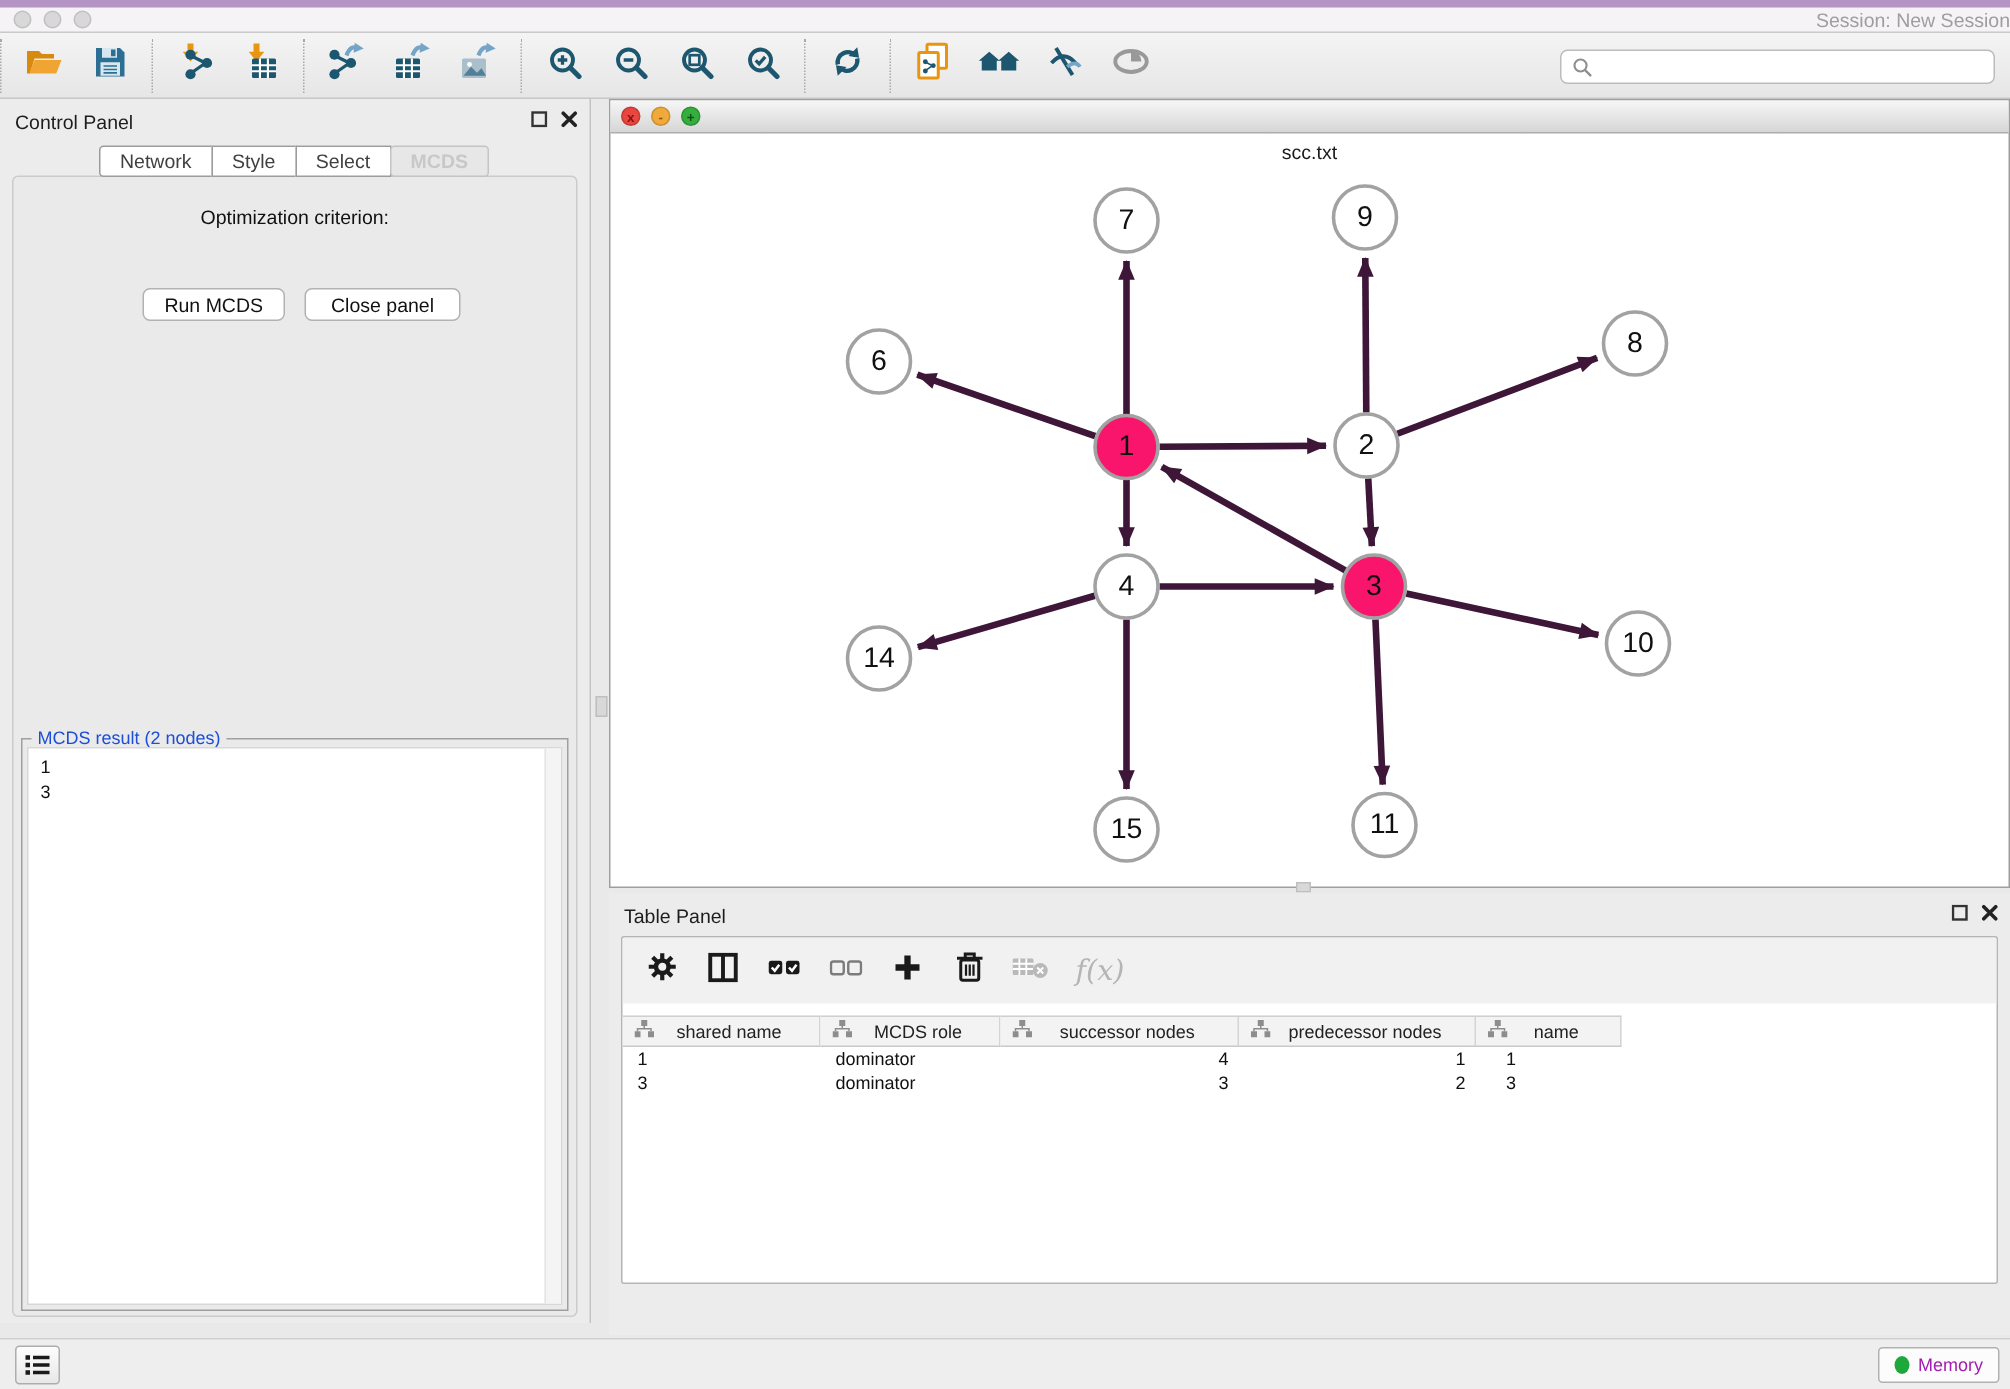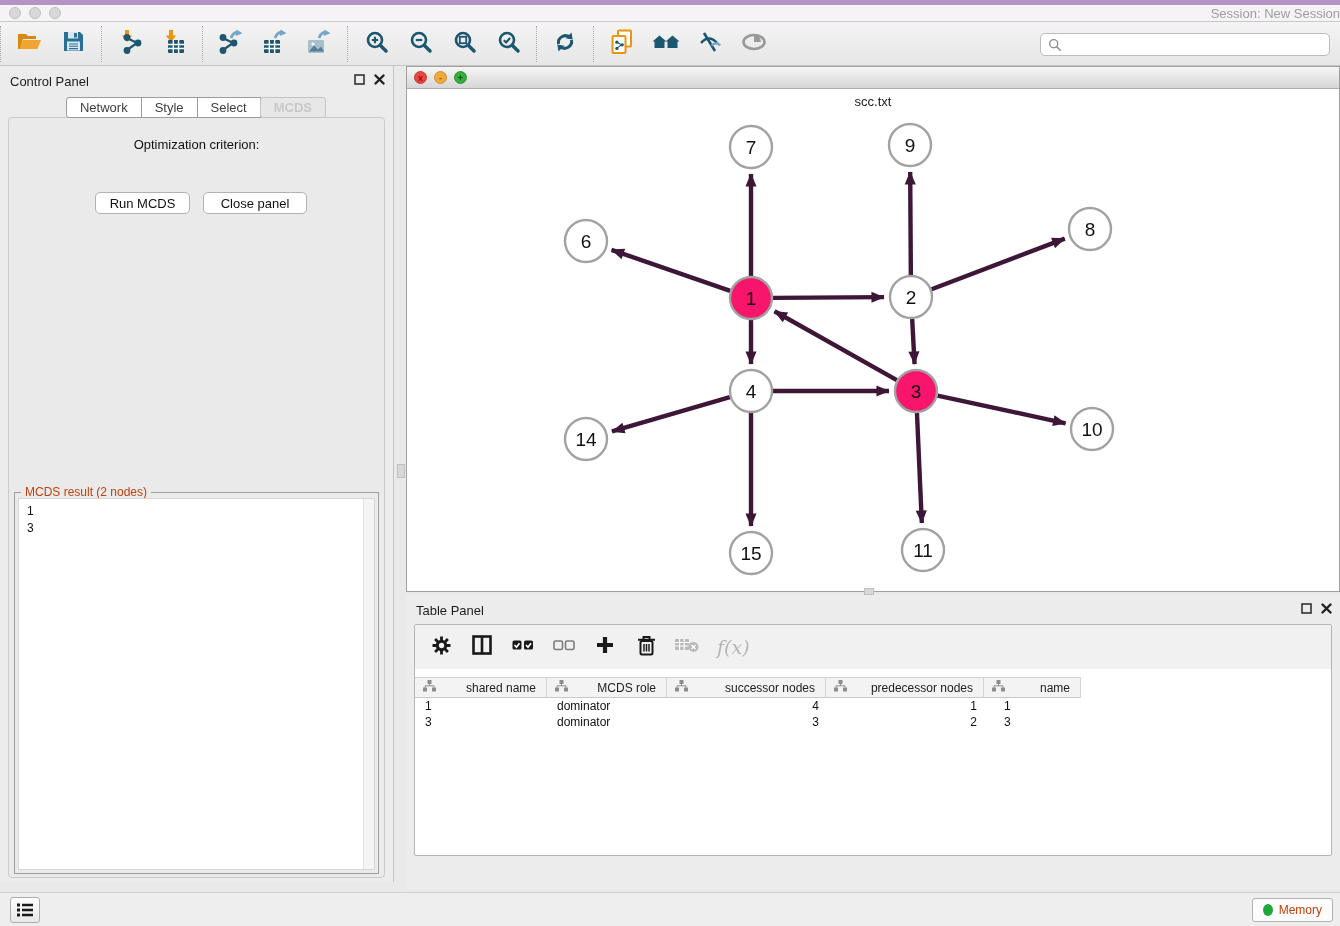--- a/index.html
+++ b/index.html
@@ -45,21 +45,21 @@
     border:1px solid #b2b2b2; border-radius:4px; font-size:13px; color:#111;
     display:flex; align-items:center; padding:0 10px; cursor:pointer; }
   #criterion-select .stepper { position:absolute; right:7px; top:3px; }
   .cp-btn { position:absolute; top:74px; height:22px; background:#fff; border:1px solid #b2b2b2;
     border-radius:5px; font-size:13px; color:#111; display:flex; align-items:center; justify-content:center; cursor:pointer; }
   #run-btn { left:86px; width:95px; }
   #close-btn { left:194px; width:104px; }
   #result-fieldset { position:absolute; left:5px; right:5px; top:374px; bottom:3px;
     border:1px solid #9f9f9f; }
   #result-legend { position:absolute; left:6px; top:-8px; background:#eaeaea; padding:0 4px;
-    font-size:12px; color:#c2410c; }
+    font-size:12px; color:#1d4ed8; }
   #result-area { position:absolute; left:3px; right:3px; top:5px; bottom:3px; background:#fff;
     border:1px solid #d7d7d7; }
   #result-scroll { position:absolute; right:0; top:0; bottom:0; width:11px; background:#f4f4f4; border-left:1px solid #e3e3e3; }
   #result-text { padding:4px 8px; font-size:12px; line-height:17px; color:#111; }
 
   
   #network-window { position:absolute; left:406px; top:66px; width:934px; height:526px;
     background:#fff; border:1px solid #9f9f9f; }
   #nw-titlebar { position:absolute; left:0; top:0; width:100%; height:22px;
     background:linear-gradient(#f6f6f6,#d6d6d6); border-bottom:1px solid #adadad; }
@@ -80,37 +80,37 @@
     background:#fff; border:1px solid #b5b5b5; border-radius:2px; overflow:hidden; }
   #tp-toolbar { position:absolute; left:0; top:0; right:0; height:44px; background:#f1f1f1;
     display:flex; align-items:center; gap:19px; padding-left:15px; }
   .tp-tool { display:flex; align-items:center; justify-content:center; width:22px; height:22px; cursor:pointer; }
   .tp-tool.disabled { cursor:default; }
   #fx-label { font-family:"DejaVu Serif",serif; font-style:italic; font-size:19px; color:#b5b5b5; }
   #tp-header { position:absolute; left:0; top:52px; height:21px; display:flex; }
   .tp-hcell { background:#f3f3f3; border-top:1px solid #cfcfcf; border-bottom:1px solid #c9c9c9;
     border-right:1px solid #d4d4d4; display:flex; align-items:center; font-size:12px; color:#222; position:relative; }
   .tp-hcell .tree-ic { margin-left:8px; }
-  .tp-hcell .hlabel { flex:1; text-align:right; padding-right:10px; }
+  .tp-hcell .hlabel { flex:1; text-align:center; padding-right:10px; }
   #tp-rows { position:absolute; left:0; top:73px; right:0; }
   .tp-row { display:flex; height:16px; }
   .tp-cell { font-size:12px; color:#111; line-height:16px; overflow:hidden; white-space:nowrap; }
   .tp-cell.left { padding-left:10px; text-align:left; }
   .tp-cell.right { padding-right:7px; text-align:right; }
   .tp-cell.name-col { padding-left:20px; text-align:left; }
 
   
   #statusbar { position:absolute; left:0; top:892px; width:1340px; height:34px;
     background:#eeeeee; border-top:1px solid #cfcfcf; }
   #list-btn { position:absolute; left:10px; top:4px; width:30px; height:26px;
     background:linear-gradient(#fdfdfd,#e8e8e8); border:1px solid #adadad; border-radius:3px;
     display:flex; align-items:center; justify-content:center; cursor:pointer; }
   #memory-btn { position:absolute; right:7px; top:5px; height:24px; padding:0 10px;
     background:#fcfcfc; border:1px solid #b1b1b1; border-radius:3px;
-    display:flex; align-items:center; gap:6px; font-size:12px; color:#c2410c; cursor:pointer; }
+    display:flex; align-items:center; gap:6px; font-size:12px; color:#a21caf; cursor:pointer; }
   #memory-dot { width:10px; height:12px; border-radius:50%; background:#1ea83b; }
 </style>
 </head>
 <body>
 
 <div id="titlebar">
   <div id="purple-strip"></div>
   <div class="mac-light" style="left:9px"></div>
   <div class="mac-light" style="left:29px"></div>
   <div class="mac-light" style="left:49px"></div>

